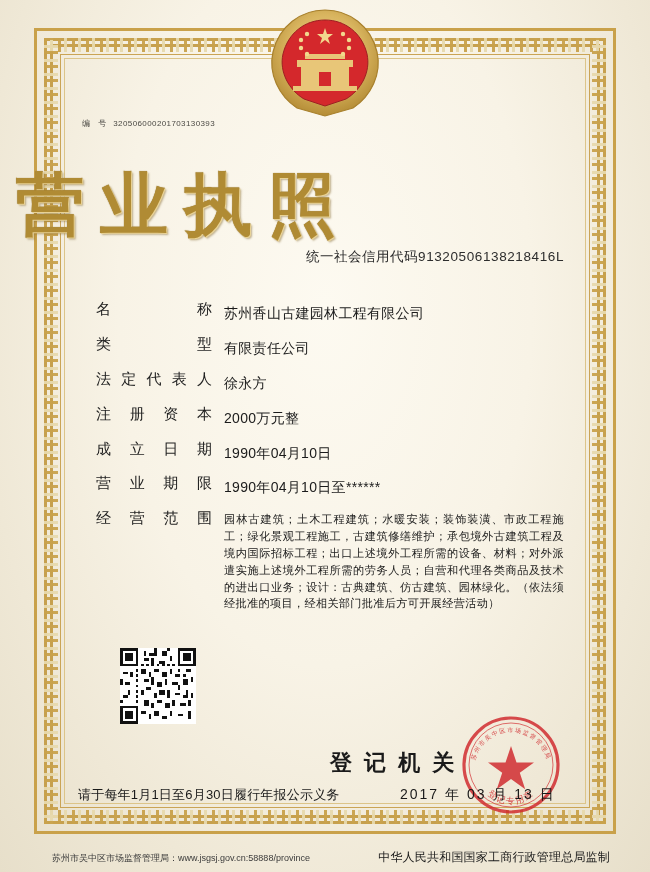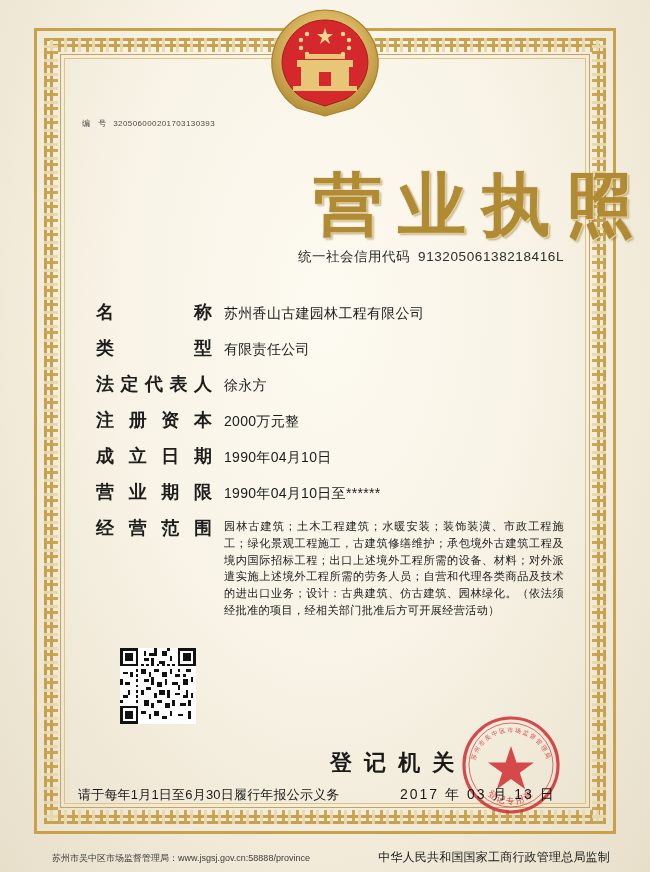--- a/index.html
+++ b/index.html
@@ -86,60 +86,60 @@
     letter-spacing: .4px;
     white-space: nowrap;
   }
   .serial .lbl { letter-spacing: 3px; margin-right: 4px; }
 
   
   .title {
     position: absolute;
     left: 0; right: 0;
     top: 160px;
-    text-align: right;
+    text-align: left;
     font-family: "DejaVu Sans", "Liberation Sans", sans-serif;
     font-weight: bold;
     font-size: 68px;
     letter-spacing: 16px;
     text-indent: 16px;
     color: #b08b34;
     text-shadow:
       1px 1px 0 #e8d296,
       2px 2px 2px rgba(120,92,30,.45),
       0 0 1px #8a6a22;
   }
   .credit-line {
     position: absolute;
     right: 86px;
     top: 248px;
     font-size: 13.5px;
     color: #2d2d2d;
     letter-spacing: .5px;
     white-space: nowrap;
   }
-  .credit-line .code { margin-left: 8px; letter-spacing: .6px; }
+  .credit-line .code { letter-spacing: .6px; }
 
   
   .fields {
     position: absolute;
     left: 96px;
     top: 300px;
     width: 470px;
   }
   .row {
     display: flex;
     align-items: flex-start;
     margin-bottom: 12px;
   }
   .row .label {
     width: 128px;
     flex: 0 0 128px;
-    font-size: 18px;
-    font-weight: bold;
+    font-size: 15px;
+    font-weight: normal;
     color: #1d1d1d;
     letter-spacing: 2px;
     text-align: justify;
     text-align-last: justify;
     padding-right: 10px;
     box-sizing: border-box;
   }
   .row .value {
     font-size: 14px;
     color: #1b1b1b;

